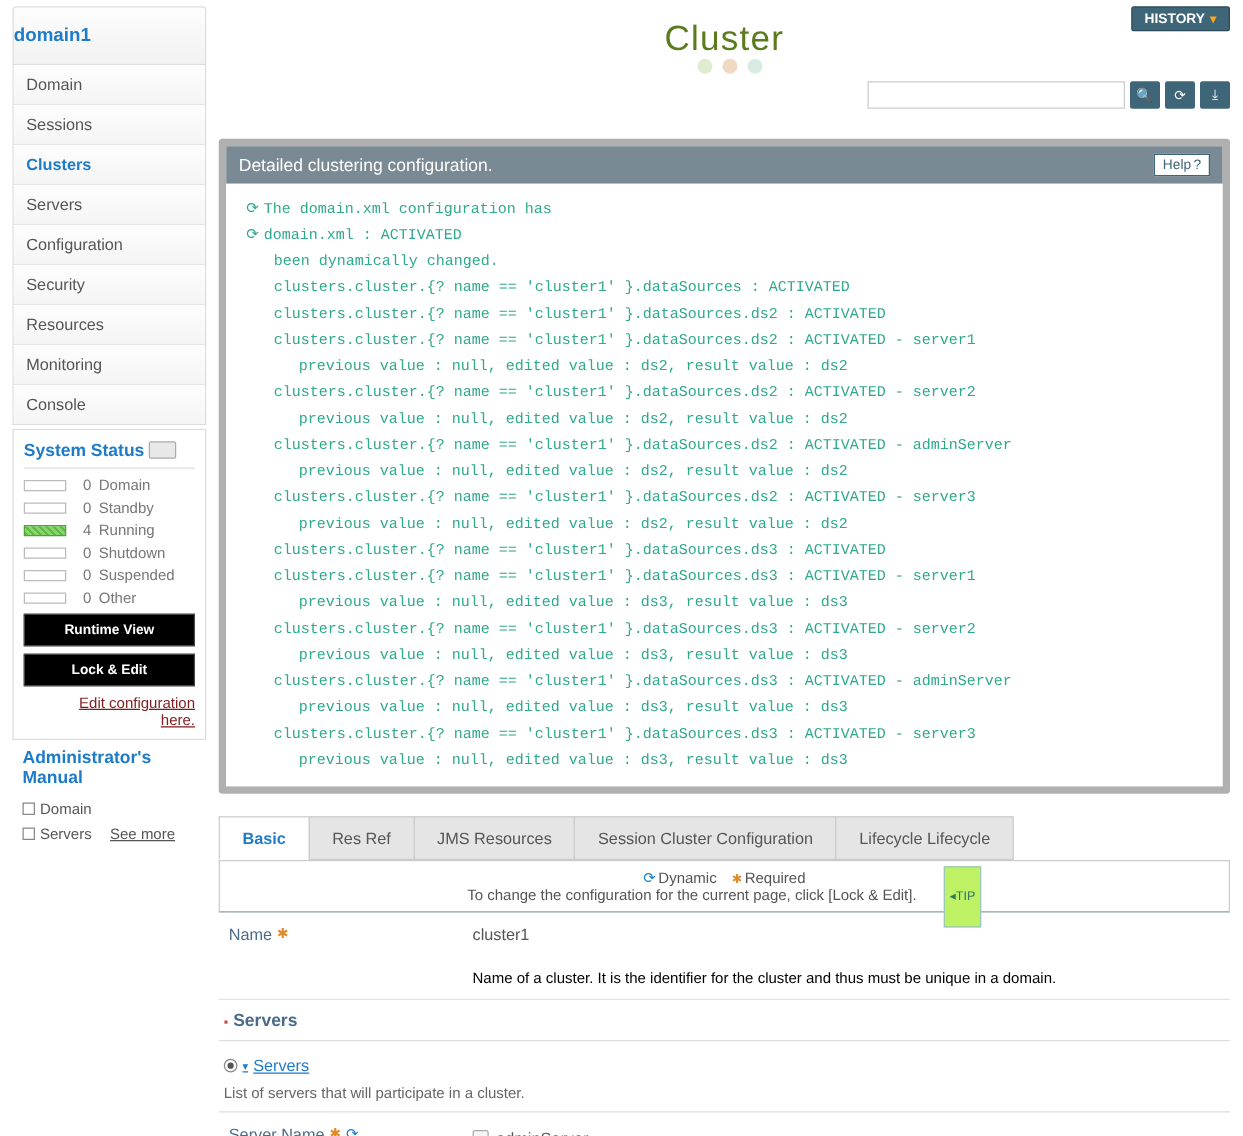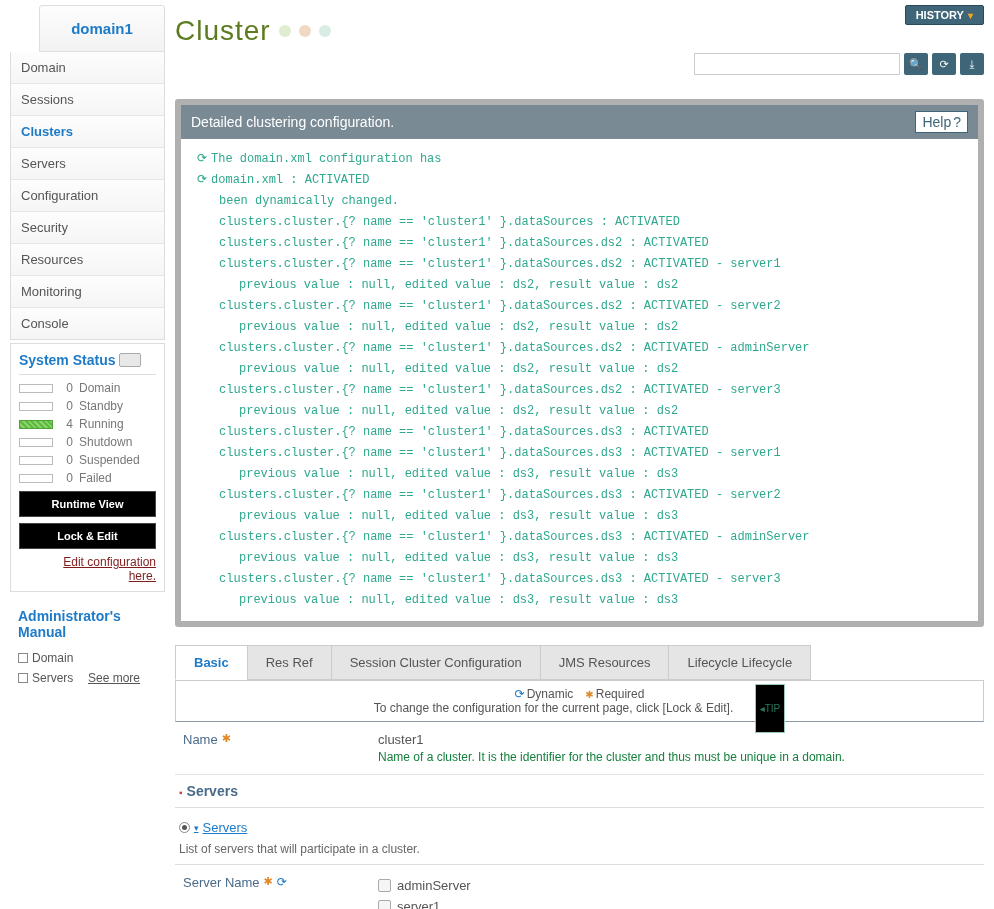--- a/index.html
+++ b/index.html
@@ -1,85 +1,85 @@
 <!DOCTYPE html>
 <html><head>
 <meta charset="utf-8">
 <style>
 * { box-sizing: border-box; margin: 0; padding: 0; }
 body { font-family: Arial, sans-serif; font-size: 12px; background: #fff; width: 994px; color: #333; }
 .layout { display: flex; }
 
 
 .sidebar { width: 165px; padding: 5px 0 5px 10px; }
-.sb-title { color: #1e7bc8; font-weight: bold; text-align: center; padding: 14px 0; font-size: 15px; border: 1px solid #ddd; border-radius: 3px 3px 0 0; background: linear-gradient(#fdfdfd,#f2f2f2); margin-left: 29px; }
+.sb-title { color: #1e7bc8; font-weight: bold; padding: 14px 0; font-size: 15px; border: 1px solid #ddd; border-radius: 3px 3px 0 0; background: linear-gradient(#fdfdfd,#f2f2f2); }
 .sb-menu { border: 1px solid #ddd; border-top: none; }
 .sb-item { display: block; padding: 8px 10px; color: #555; font-size: 13px; border-bottom: 1px solid #e5e5e5; background: linear-gradient(#fdfdfd,#f5f5f5); cursor: pointer; }
 .sb-item.active { color: #1e7bc8; font-weight: bold; }
 .sb-item:last-child { border-bottom: none; }
 
 .status-box { border: 1px solid #ddd; margin-top: 3px; padding: 8px; }
 .status-head { color: #1e7bc8; font-size: 14px; font-weight: bold; display: flex; align-items: center; gap: 4px; border-bottom: 1px solid #ddd; padding-bottom: 6px; margin-bottom: 6px; }
 .status-toggle { width: 22px; height: 14px; border: 1px solid #aaa; border-radius: 2px; background: #e8e8e8; }
 .st-row { display: flex; align-items: center; gap: 6px; margin: 4px 0; color: #777; font-size: 12px; }
 .st-bar { width: 34px; height: 9px; border: 1px solid #bbb; background: #fff; }
 .st-bar.green { background: repeating-linear-gradient(45deg,#5dbb3f,#5dbb3f 2px,#8bd36f 2px,#8bd36f 4px); border-color: #4fa236; }
 .st-count { width: 14px; text-align: right; }
 .btn-view { display: block; background: #000; color: #fff; text-align: center; padding: 6px 0; margin: 6px 0; font-size: 11px; font-weight: bold; border: 1px solid #444; cursor: pointer; }
 .edit-link { color: #7f1d1d; text-decoration: underline; text-align: right; display: block; margin-top: 4px; font-size: 12px; }
 
-.manual-box { margin-top: 12px; padding: 4px 8px; }
+.manual-box { margin-top: 1px; padding: 4px 8px; }
 .manual-head { color: #1e7bc8; font-size: 14px; font-weight: bold; margin-bottom: 8px; }
 .manual-item { color: #555; font-size: 12px; padding: 3px 0; display: flex; align-items: center; gap: 4px; }
 .manual-item a { color: #555; text-decoration: underline; }
 .book-icon { width: 10px; height: 10px; border: 1px solid #888; }
 
 
 .main { flex: 1; padding: 5px 10px 20px 10px; }
 .top-row { display: flex; align-items: flex-start; justify-content: flex-end; }
 .history-btn { background: #3e6578; color: #fff; font-weight: bold; font-size: 11px; padding: 3px 10px; border: 1px solid #2b4a58; border-radius: 2px; display: flex; align-items: center; gap: 4px; cursor: pointer; }
 .chev { color: #f5a623; font-size: 10px; }
-.page-head { display: flex; align-items: center; margin-top: -10px; }
+.page-head { display: flex; align-items: center; margin-top: -10px; flex-direction: column; }
 .page-title { color: #5c7a1e; font-size: 28px; font-weight: normal; letter-spacing: 1px; }
 .deco { margin-left: 8px; display: flex; gap: 8px; }
 .deco span { width: 12px; height: 12px; border-radius: 50%; display: inline-block; }
 .d1 { background: #c9dfb0; width: 26px; height: 26px; opacity: .6;}
 .d2 { background: #e9c8a8; opacity: .7; }
 .d3 { background: #bfe0d1; width: 20px; height: 20px; opacity: .6; }
 
 .search-row { display: flex; justify-content: flex-end; align-items: center; gap: 4px; margin-top: 6px; }
 .search-input { width: 206px; height: 22px; border: 1px solid #ccc; }
 .icon-btn { width: 24px; height: 22px; background: #3e6578; border-radius: 2px; display: flex; align-items: center; justify-content: center; color: #fff; font-size: 11px; cursor: pointer; }
 
 .panel { border: 6px solid #b0b0b0; border-radius: 3px; margin-top: 24px; }
 .panel-head { background: #7a8a95; color: #fff; padding: 6px 10px; display: flex; justify-content: space-between; align-items: center; font-size: 14px; }
-.help-btn { background: #fff; color: #3e6578; font-size: 14px; padding: 2px 6px; border: 1px solid #3e6578; display: flex; align-items: center; gap: 2px; cursor: pointer; }
+.help-btn { background: #fff; color: #3e6578; font-size: 11px; padding: 2px 6px; border: 1px solid #3e6578; display: flex; align-items: center; gap: 2px; cursor: pointer; }
 .log-area { background: #fff; padding: 10px 16px; font-family: 'Courier New', monospace; font-size: 12px; line-height: 1.75; color: #2fa88e; }
 .log-line { display: block; }
 .log-indent1 { padding-left: 22px; }
 .log-indent2 { padding-left: 42px; }
 .sync-icon { color: #2fa88e; margin-right: 4px; }
 
 
 .tabs { display: flex; margin-top: 18px; }
 .tab { padding: 9px 18px; border: 1px solid #ccc; background: #e5e5e5; color: #555; font-size: 13px; margin-right: -1px; cursor: pointer; }
 .tab.active { background: #fff; color: #1e7bc8; font-weight: bold; border-bottom: 1px solid #fff; }
 
 .legend-row { display: flex; justify-content: space-between; align-items: center; padding: 6px 4px; border: 1px solid #ccc; border-bottom: 1px solid #8a9aaa; font-size: 12px; color: #555; flex-direction: column; }
 .legend-left { display: flex; gap: 12px; align-items: center; }
 .sync-leg::before { content: '⟳'; color: #1e7bc8; margin-right: 2px; }
 .req-leg::before { content: '✱'; color: #e08a2a; margin-right: 2px; font-size: 10px; }
-.tip-badge { background: #000000; color: #2a7a5e; font-size: 10px; padding: 18px 4px; margin-left: 18px; border: 1px solid #9bc9b8; }
+.tip-badge { background: #bef264; color: #2a7a5e; font-size: 10px; padding: 18px 4px; margin-left: 18px; border: 1px solid #9bc9b8; }
 
 .form-row { display: flex; border-bottom: 1px solid #e3e3e3; padding: 10px 8px; }
 .form-label { width: 195px; color: #4a6a8a; font-size: 13px; display: flex; align-items: flex-start; gap: 4px; }
 .req-star { color: #e08a2a; font-size: 11px; }
 .sync-s { color: #1e7bc8; font-size: 12px; }
 .form-val { flex: 1; color: #555; font-size: 13px; }
-.form-desc { color: #15803d; font-size: 12px; margin-top: 3px; }
+.form-desc { color: #000000; font-size: 12px; margin-top: 20px; }
 
 .section-head { color: #4a6a8a; font-size: 14px; font-weight: bold; padding: 8px 4px; }
 .section-head::before { content: '▪'; color: #c44; margin-right: 4px; font-size: 10px; }
 .sub-link { color: #1e7bc8; text-decoration: underline; font-size: 13px; padding: 4px; display: flex; align-items: center; gap: 4px; }
 .radio-circ { width: 11px; height: 11px; border: 1px solid #888; border-radius: 50%; display: inline-flex; align-items: center; justify-content: center; }
 .radio-circ::after { content: ''; width: 5px; height: 5px; background: #555; border-radius: 50%; }
 .caret-d { color: #1e7bc8; font-size: 9px; }
 .sub-desc { color: #666; font-size: 12px; padding: 3px 4px 8px; }
 
 .srv-list label { display: flex; align-items: center; gap: 6px; padding: 3px 0; color: #555; font-size: 13px; }
@@ -132,21 +132,21 @@
             <span>Shutdown</span>
           </div>
           <div class="st-row">
             <span class="st-bar"></span>
             <span class="st-count">0</span>
             <span>Suspended</span>
           </div>
           <div class="st-row">
             <span class="st-bar"></span>
             <span class="st-count">0</span>
-            <span>Failed</span>
+            <span>Other</span>
           </div>
         </div>
       <div class="btn-view">Runtime View</div>
       <div class="btn-view">Lock &amp; Edit</div>
       <a class="edit-link">
         <span>Edit configuration</span><br><span>here.</span>
       </a>
     </div>
 
     <div class="manual-box">
@@ -208,22 +208,22 @@
           <span class="log-line log-indent1">clusters.cluster.{? name == 'cluster1' }.dataSources.ds3 : ACTIVATED - adminServer</span>
           <span class="log-line log-indent2">previous value : null, edited value : ds3, result value : ds3</span>
           <span class="log-line log-indent1">clusters.cluster.{? name == 'cluster1' }.dataSources.ds3 : ACTIVATED - server3</span>
           <span class="log-line log-indent2">previous value : null, edited value : ds3, result value : ds3</span>
         </div>
     </div>
 
     <div class="tabs" id="tabs">
         <div class="tab active">Basic</div>
         <div class="tab">Res Ref</div>
+        <div class="tab">JMS Resources</div>
         <div class="tab">Session Cluster Configuration</div>
-        <div class="tab">JMS Resources</div>
         <div class="tab">Lifecycle Lifecycle</div>
       </div>
 
     <div class="legend-row">
       <div class="legend-left">
         <span class="sync-leg">Dynamic</span>
         <span class="req-leg">Required</span>
       </div>
       <div>
         <span>To change the configuration for the current page, click [Lock &amp; Edit].</span>

